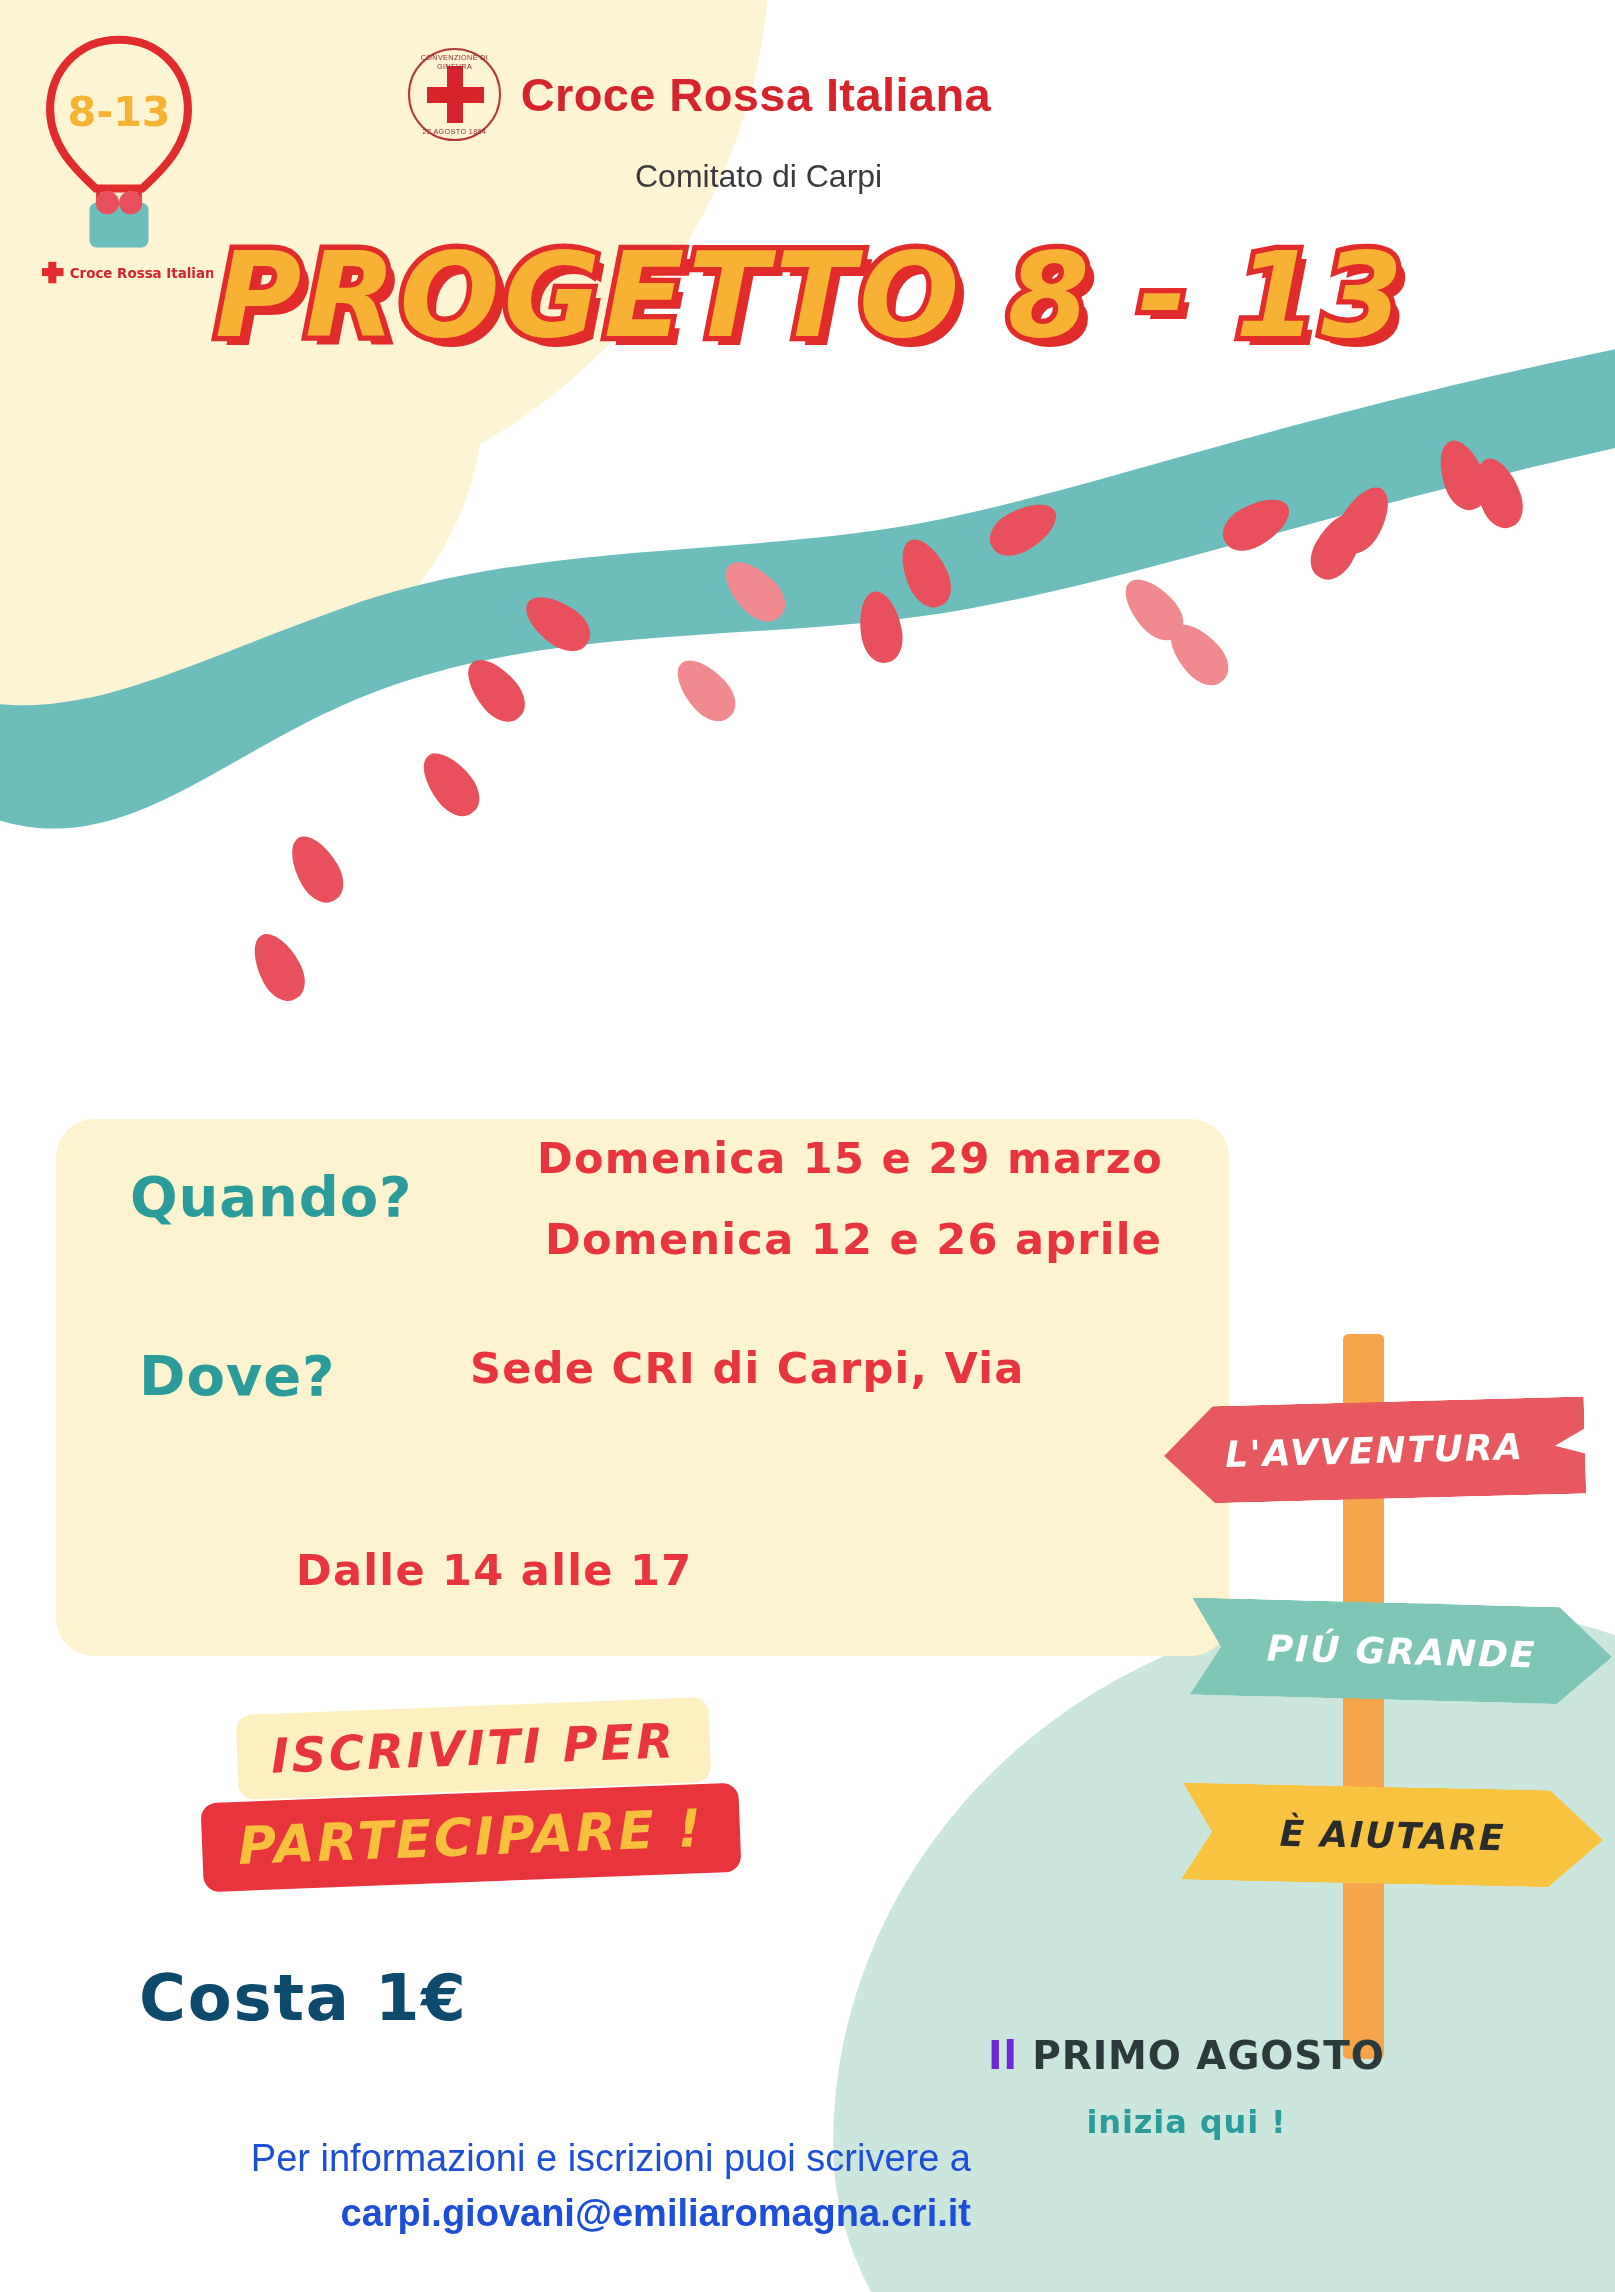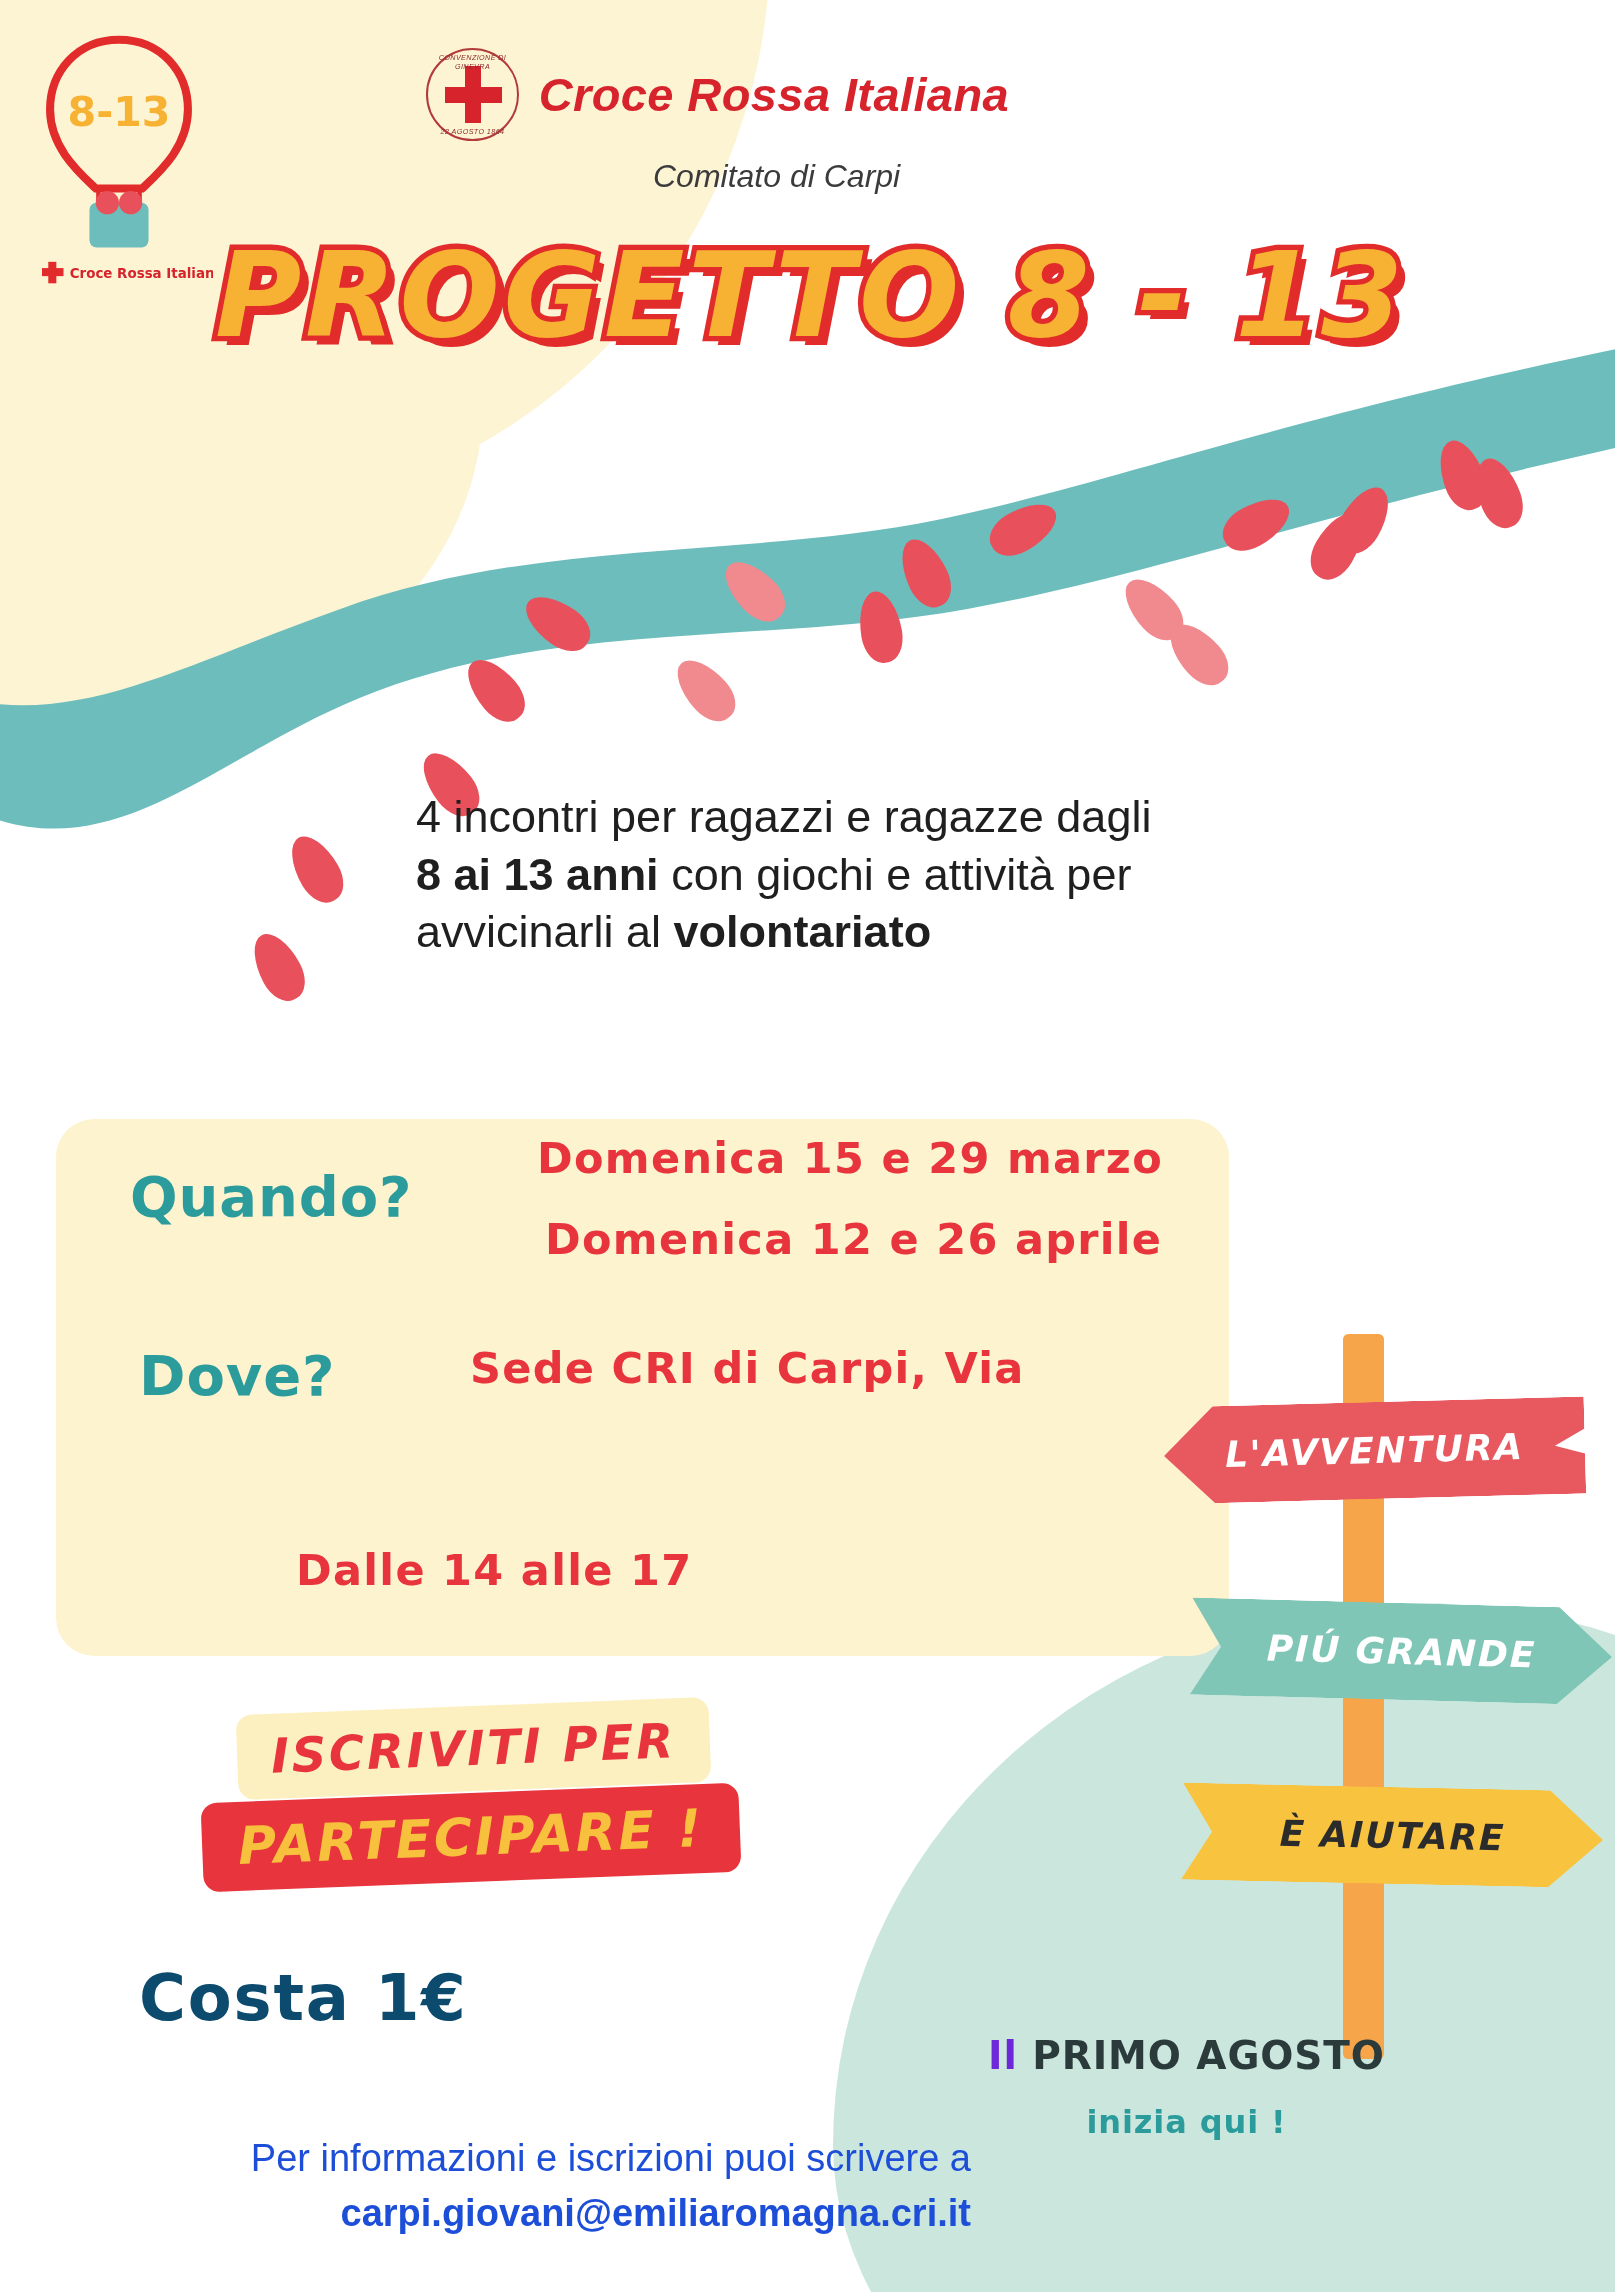--- a/index.html
+++ b/index.html
@@ -71,25 +71,24 @@
   
   .balloon-logo {
     position: absolute;
     left: 25px;
     top: 27px;
     width: 188px;
     height: 287px;
   }
   .cri-header {
     position: absolute;
-    left: 426px;
+    left: 408px;
     top: 48px;
     width: 851px;
     text-align: left;
-    font-style: italic;
   }
   .cri-row {
     display: flex;
     align-items: center;
     gap: 19.7px;
   }
   .cri-seal {
     position: relative;
     width: 93px;
     height: 93px;
@@ -414,29 +413,20 @@
           <span class="b">22 AGOSTO 1864</span>
         </div>
       </div>
       <div class="cri-title">Croce Rossa Italiana</div>
     </div>
     <div class="cri-sub">Comitato di Carpi</div>
   </div>
 
   <div class="big-title">PROGETTO 8 - 13</div>
 
-  <div class="intro">
-    <div><span>4 incontri per ragazzi e ragazze dagli</span></div>
-    <div>
-      <b>8 ai 13 anni</b><span> con giochi e attività per</span>
-    </div>
-    <div>
-      <span>avvicinarli al </span><b>volontariato</b>
-    </div>
-  </div>
 
   <div class="info-card"></div>
   <div class="label-q label-quando">Quando?</div>
   <div class="label-q label-dove">Dove?</div>
   <div class="red-line rl1">Domenica 15 e  29 marzo</div>
   <div class="red-line rl2">Domenica 12 e 26 aprile</div>
   <div class="red-line rl3">Sede CRI di Carpi, Via</div>
   <div class="red-line rl5">Dalle 14 alle 17</div>
 
   <div class="banner banner-1">ISCRIVITI PER</div>

